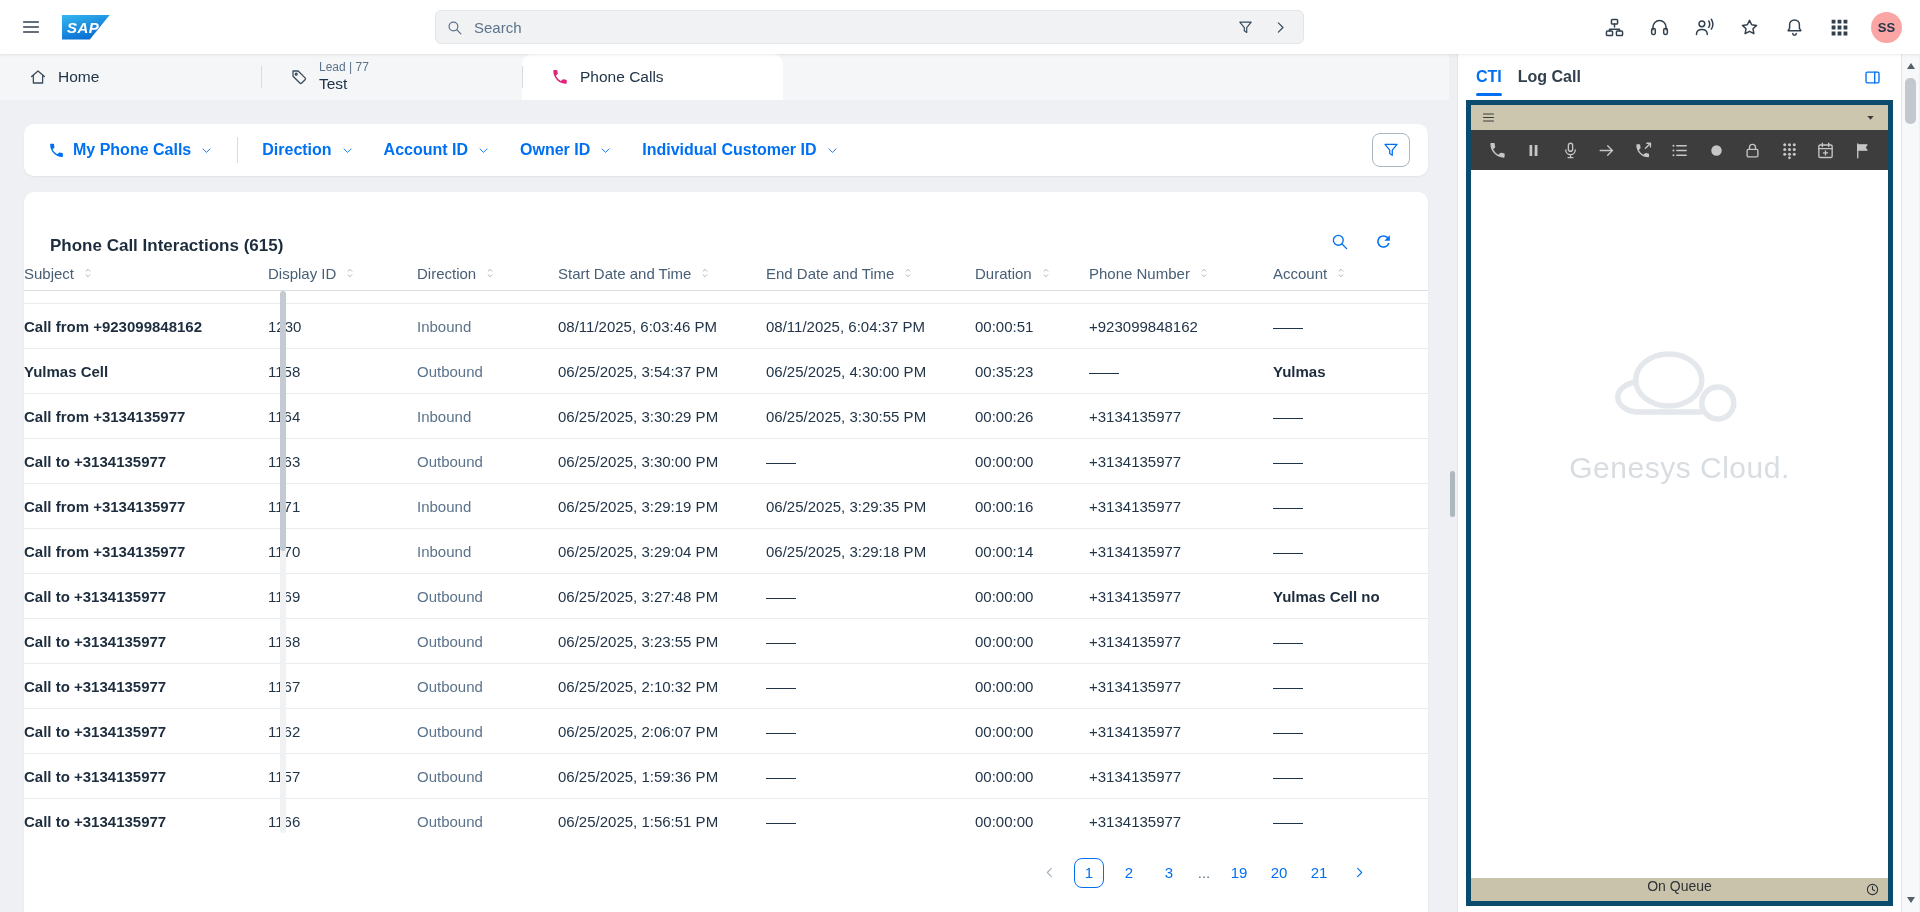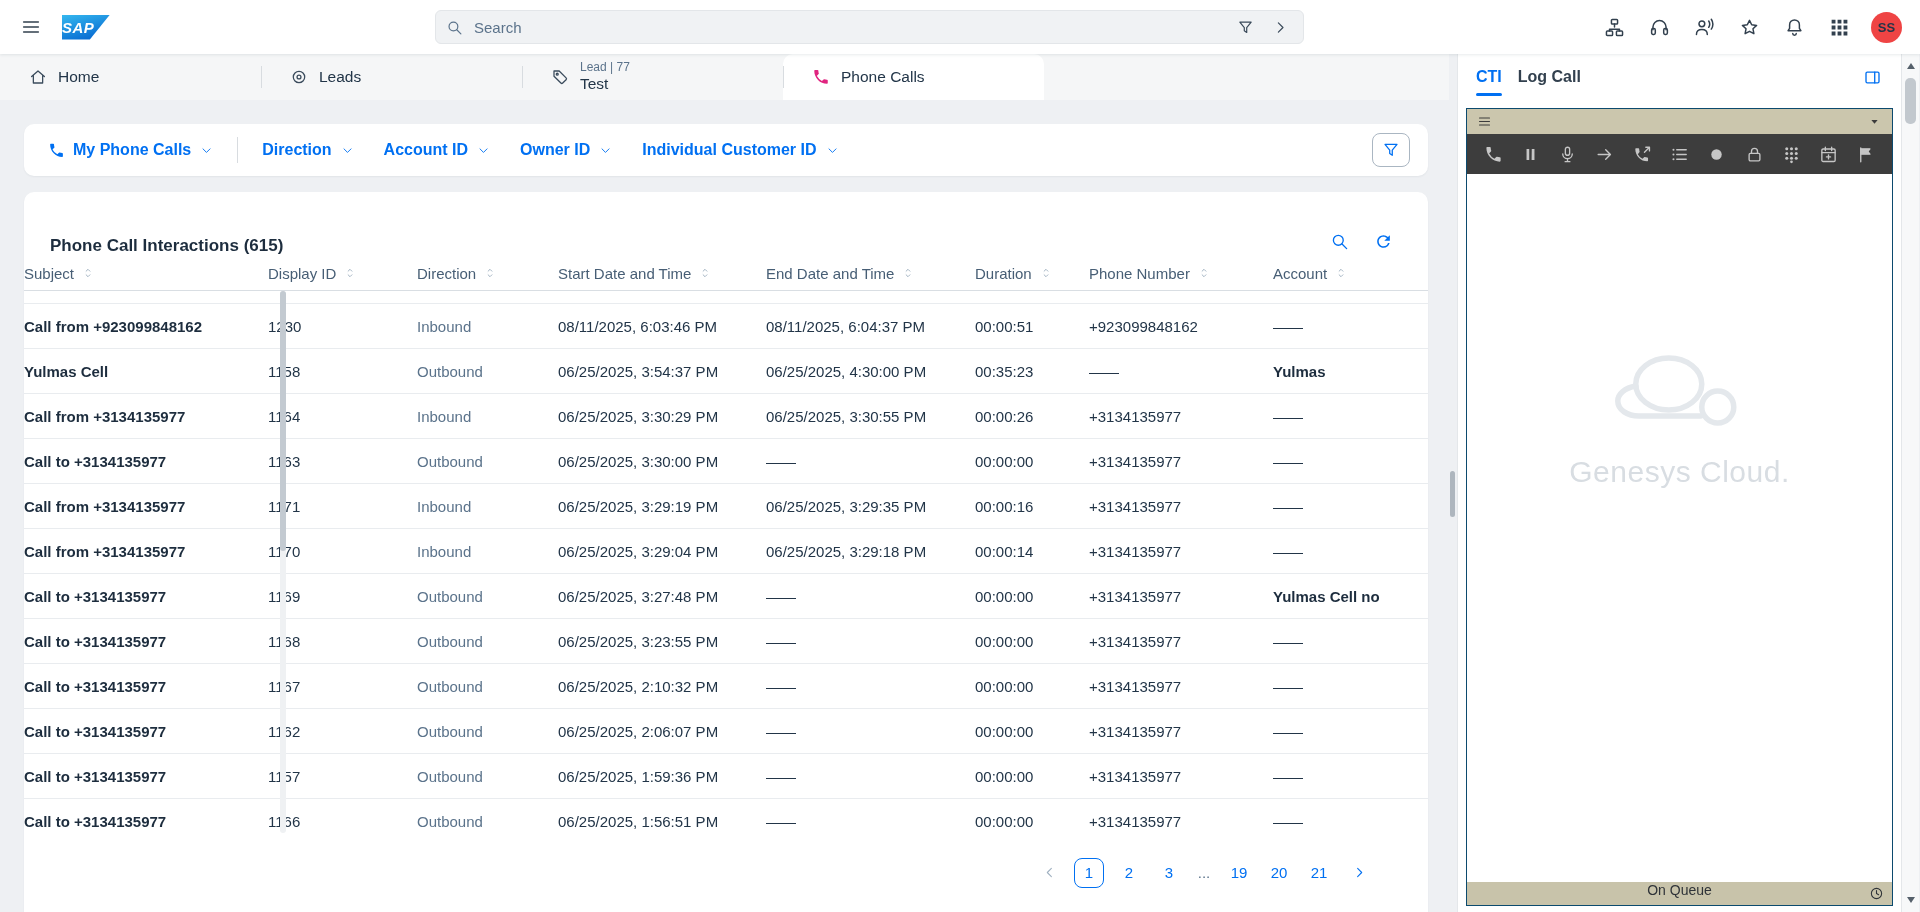--- a/index.html
+++ b/index.html
@@ -14,33 +14,33 @@
 
   .app{position:relative;width:1920px;height:912px;overflow:hidden}
 
   
   .topbar{position:absolute;top:0;left:0;right:0;height:54px;background:#fff;display:flex;align-items:center;
           padding:0 18px 0 14px;box-shadow:0 1px 3px rgba(34,54,73,.10);z-index:20}
   .iconbtn{width:34px;height:34px;display:flex;align-items:center;justify-content:center;color:#32404e}
   .burger .ic{width:22px;height:22px}
   .saplogo{margin-left:14px;width:48px;height:25px;clip-path:polygon(0 0,100% 0,58% 100%,0 100%);
            background:linear-gradient(165deg,#35b8ef 0%,#0a6fd3 80%);color:#fff;font-style:italic;font-weight:bold;
-           font-size:15px;line-height:25px;letter-spacing:.4px}
+           font-size:15px;line-height:25px;padding-left:5px;letter-spacing:.4px}
   .searchwrap{position:absolute;left:435px;top:10px;width:869px;height:34px;background:#f0f2f4;border:1px solid #e3e6e9;
               border-radius:6px;display:flex;align-items:center;padding:0 10px;gap:9px}
   .searchwrap .mag{width:17px;height:17px;color:#5b738b;flex:none}
   .searchwrap input{border:none;outline:none;background:transparent;flex:1;font-size:15px;color:#223548;min-width:0}
   .searchwrap input::placeholder{color:#5b738b}
   .sw-btn{width:26px;height:26px;display:flex;align-items:center;justify-content:center;color:#3a4a5a;flex:none}
   .sw-btn .ic{width:17px;height:17px}
   .topright{margin-left:auto;display:flex;align-items:center;gap:10px}
   .topicons{display:flex;align-items:center;gap:13px}
   .tibtn{width:32px;height:32px;display:flex;align-items:center;justify-content:center;color:#32404e}
   .tibtn .ic{width:21px;height:21px}
-  .avatar{width:31px;height:31px;border-radius:50%;background:#ef4444;color:#223548;font-weight:700;font-size:13px;
+  .avatar{width:31px;height:31px;border-radius:50%;background:#fca5a5;color:#223548;font-weight:700;font-size:13px;
           display:flex;align-items:center;justify-content:center;margin-left:6px}
 
   
   .workarea{position:absolute;top:54px;left:0;right:0;bottom:0;display:flex}
   .main{width:1449px;display:flex;flex-direction:column}
 
   
   .tabbar{height:46px;background:#f5f6f7;display:flex;align-items:stretch;flex:none}
   .tab{position:relative;width:261px;display:flex;align-items:center;gap:11px;padding-left:29px}
   .tab:not(:first-child)::before{content:"";position:absolute;left:0;top:12px;bottom:12px;width:1px;background:#d8dce0}
@@ -103,21 +103,21 @@
   
   .cti{width:444px;background:#fff;border-left:1px solid #e4e7ea;display:flex;flex-direction:column}
   .cti-head{height:46px;display:flex;align-items:center;padding:0 15px 0 18px;flex:none}
   .cti-tabbar{display:flex;gap:16px;height:100%}
   .cti-tab{position:relative;height:100%;display:flex;align-items:center;font-size:16px;font-weight:600;color:#32404e}
   .cti-tab.active{color:var(--accent);font-weight:700}
   .cti-tab.active::after{content:"";position:absolute;left:0;right:0;bottom:4px;height:3px;background:var(--accent);border-radius:2px}
   .dockbtn{margin-left:auto;width:28px;height:28px;display:flex;align-items:center;justify-content:center;color:var(--accent)}
   .dockbtn .ic{width:19px;height:19px}
 
-  .widget{margin:8px 8px 6px;border:1px solid #0c4a6e;flex:1;display:flex;flex-direction:column;min-height:0}
+  .widget{margin:0 8px 6px;border:5px solid #0c4a6e;flex:1;display:flex;flex-direction:column;min-height:0}
   .beige{height:25px;background:var(--widget-tan);display:flex;align-items:center;justify-content:space-between;
          padding:0 10px;color:#3c3c3c;flex:none}
   .beige .ic{width:15px;height:15px}
   .dtoolbar{height:40px;background:var(--toolbar-bg);display:flex;align-items:center;justify-content:space-between;
             padding:0 14px;flex:none}
   .dtb{width:24px;height:24px;display:flex;align-items:center;justify-content:center;color:#c6c6c6}
   .dtb .ic{width:19px;height:19px}
   .wbody{flex:1;position:relative;background:#fff;min-height:0}
   .wm{position:absolute;top:170px;left:50%;transform:translateX(-50%);text-align:center}
   .wm-text{margin-top:16px;font-size:30px;color:#d8dde2;letter-spacing:.5px;white-space:nowrap}
@@ -335,28 +335,20 @@
           <div class="tab">
             <svg class="ic tab-ic">
               <use href="#i-home"></use>
             </svg>
             <div class="tab-text">
               <div class="tab-label">Home</div>
             </div>
           </div>
           <div class="tab">
             <svg class="ic tab-ic">
-              <use href="#i-target"></use>
-            </svg>
-            <div class="tab-text">
-              <div class="tab-label">Leads</div>
-            </div>
-          </div>
-          <div class="tab">
-            <svg class="ic tab-ic">
               <use href="#i-tag"></use>
             </svg>
             <div class="tab-text">
               <div class="tab-cap">Lead | 77</div>
               <div class="tab-label">Test</div>
             </div>
           </div>
           <div class="tab active">
             <svg class="ic tab-ic" style="color: rgb(224, 36, 127);">
               <use href="#i-phone"></use>

